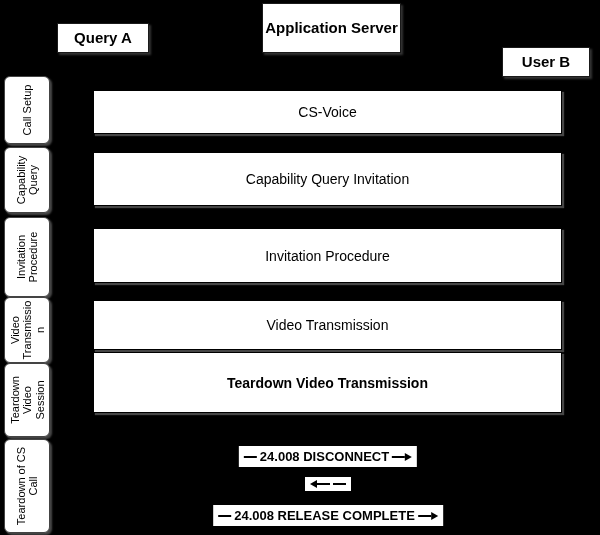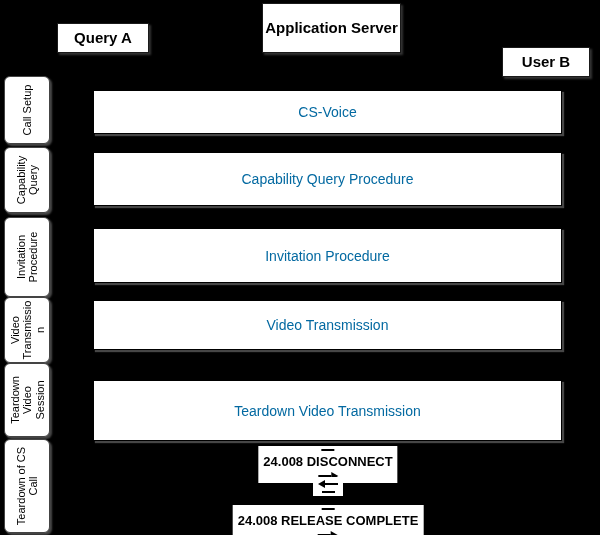--- a/index.html
+++ b/index.html
@@ -50,44 +50,43 @@
   #phase-3 { top:297px; height:64px; }  #phase-3 .phase-label { width:60px; }
   #phase-4 { top:363px; height:72px; }  #phase-4 .phase-label { width:68px; }
   #phase-5 { top:439px; height:92px; }  #phase-5 .phase-label { width:88px; }
 
   
   .bar {
     position:absolute;
     left:93px; width:467px;
     background:#ffffff;
     border:1px solid #000000;
-    color:#0369a1;
+    color:#000000;
     font-size:14px;
     display:flex; align-items:center; justify-content:center;
     text-align:center;
     box-shadow:2px 2px 1px rgba(140,140,140,0.5);
   }
   #bar-0 { top:90px;  height:42px; }
   #bar-1 { top:152px; height:52px; }
   #bar-2 { top:228px; height:53px; }
   #bar-3 { top:300px; height:48px; }
-  #bar-4 { top:380px; height:59px; }
+  #bar-4 { top:352px; height:59px;font-weight:bold; }
 
   
   .msg {
     position:absolute;
     left:328px;
     transform:translateX(-50%);
     background:#ffffff;
     color:#000000;
     font-size:13px; font-weight:bold;
     display:flex; align-items:center; gap:3px;
     padding:3px 5px;
     white-space:nowrap;
-    flex-direction:column;
   }
   #msg-0 { top:446px; }
   #msg-1 { top:477px; }
   #msg-2 { top:505px; }
 
   .arrow-group { display:flex; align-items:center; }
   .msg-line { width:13px; height:0; border-top:2px solid #000000; }
   .head-right {
     width:0; height:0;
     border-left:7px solid #000000;
@@ -130,21 +129,21 @@
   <div class="phase-label">Teardown Video Session</div>
 </div>
 <div class="phase" id="phase-5">
   <div class="phase-label">Teardown of CS Call</div>
 </div>
 
 <div class="bar" id="bar-0">
   <span>CS-Voice</span>
 </div>
 <div class="bar" id="bar-1">
-  <span>Capability Query Procedure</span>
+  <span>Capability Query Invitation</span>
 </div>
 <div class="bar" id="bar-2">
   <span>Invitation Procedure</span>
 </div>
 <div class="bar" id="bar-3">
   <span>Video Transmission</span>
 </div>
 <div class="bar" id="bar-4">
   <span>Teardown Video Transmission</span>
 </div>

